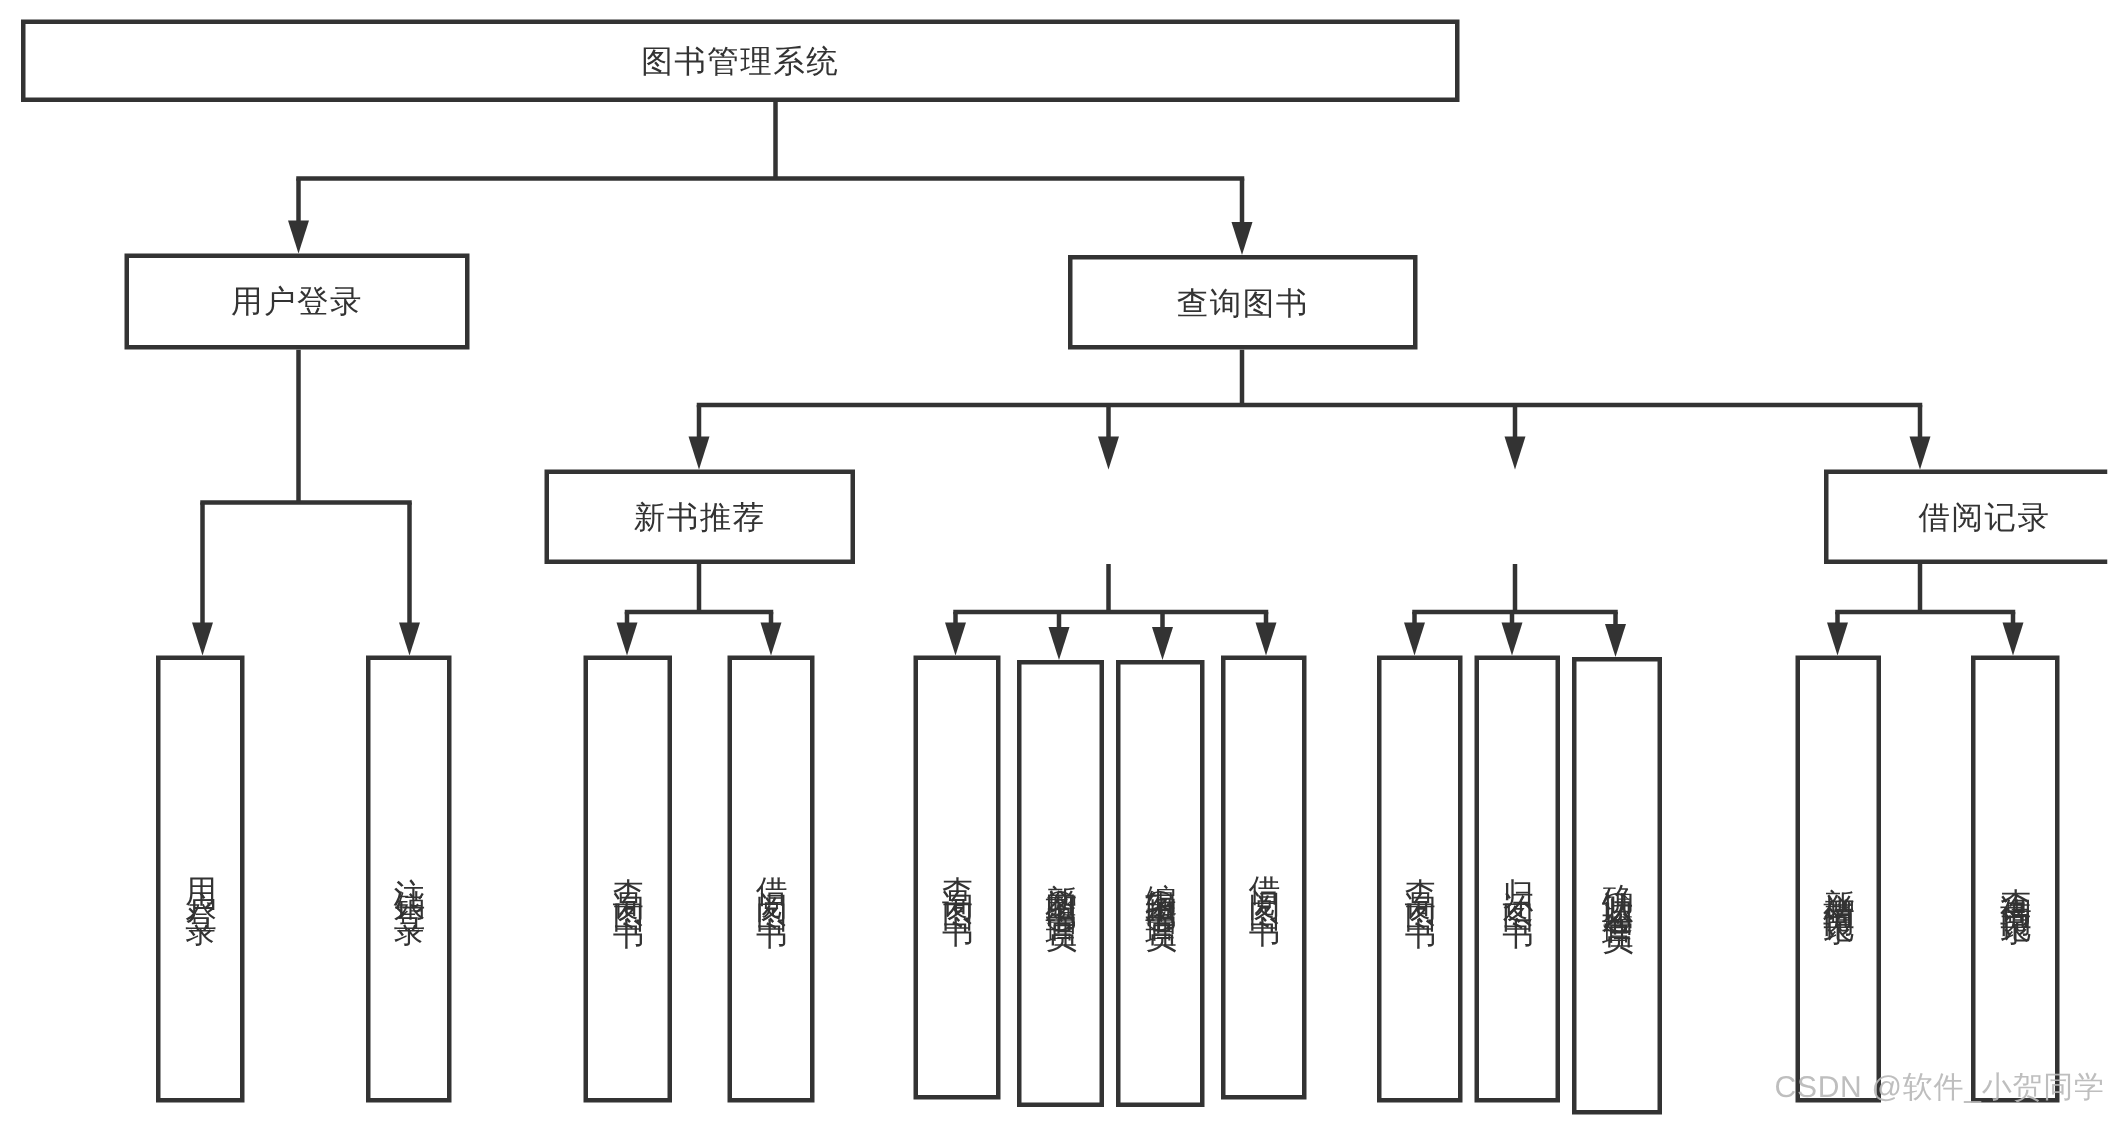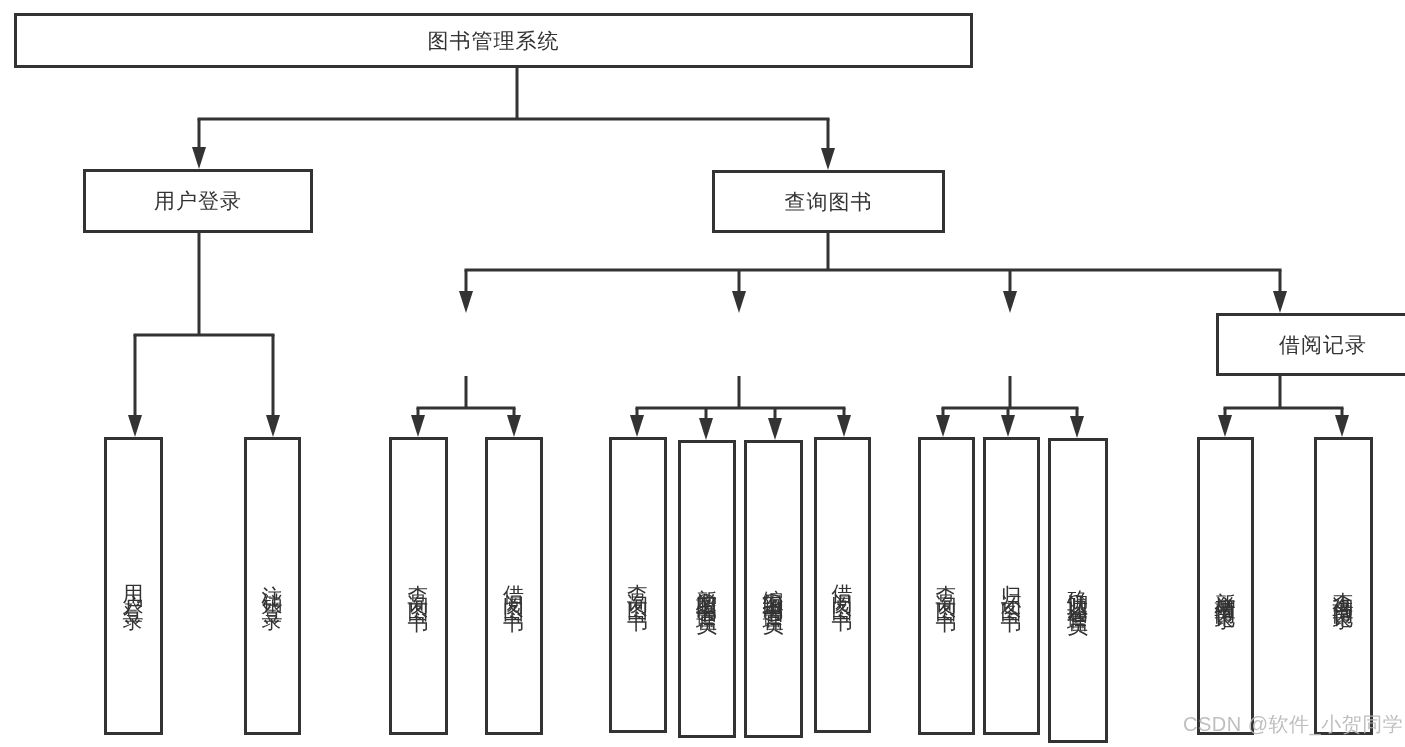--- a/index.html
+++ b/index.html
@@ -104,20 +104,21 @@
       <path d="M1225 437 L1218 415 L1232 415 Z" fill="#333333" stroke="none"></path>
       <path d="M1342 437 L1335 415 L1349 415 Z" fill="#333333" stroke="none"></path>
     </g>
   </svg>
 
   <div class="node" style="left:14px;top:13px;width:959px;height:55px;">图书管理系统</div>
 
   <div class="node" style="left:83px;top:169px;width:230px;height:64px;">用户登录</div>
   <div class="node" style="left:712px;top:170px;width:233px;height:63px;">查询图书</div>
 
+  <div class="node" style="left:363px;top:313px;width:207px;height:63px;">新书推荐</div>
   <div class="node" style="left:1173px;top:313px;width:214px;height:63px;margin-left:43px;">借阅记录</div>
 
   <div class="node leaf" style="left:104px;top:437px;width:59px;height:298px;">用户登录</div>
   <div class="node leaf" style="left:244px;top:437px;width:57px;height:298px;">注销登录</div>
 
   <div class="node leaf" style="left:389px;top:437px;width:59px;height:298px;">查询图书</div>
   <div class="node leaf" style="left:485px;top:437px;width:58px;height:298px;">借阅图书</div>
 
   <div class="node leaf" style="left:609px;top:437px;width:58px;height:296px;">查询图书</div>
   <div class="node leaf leaf-tight" style="left:678px;top:440px;width:58px;height:298px;">新增图书（管理员）</div>

